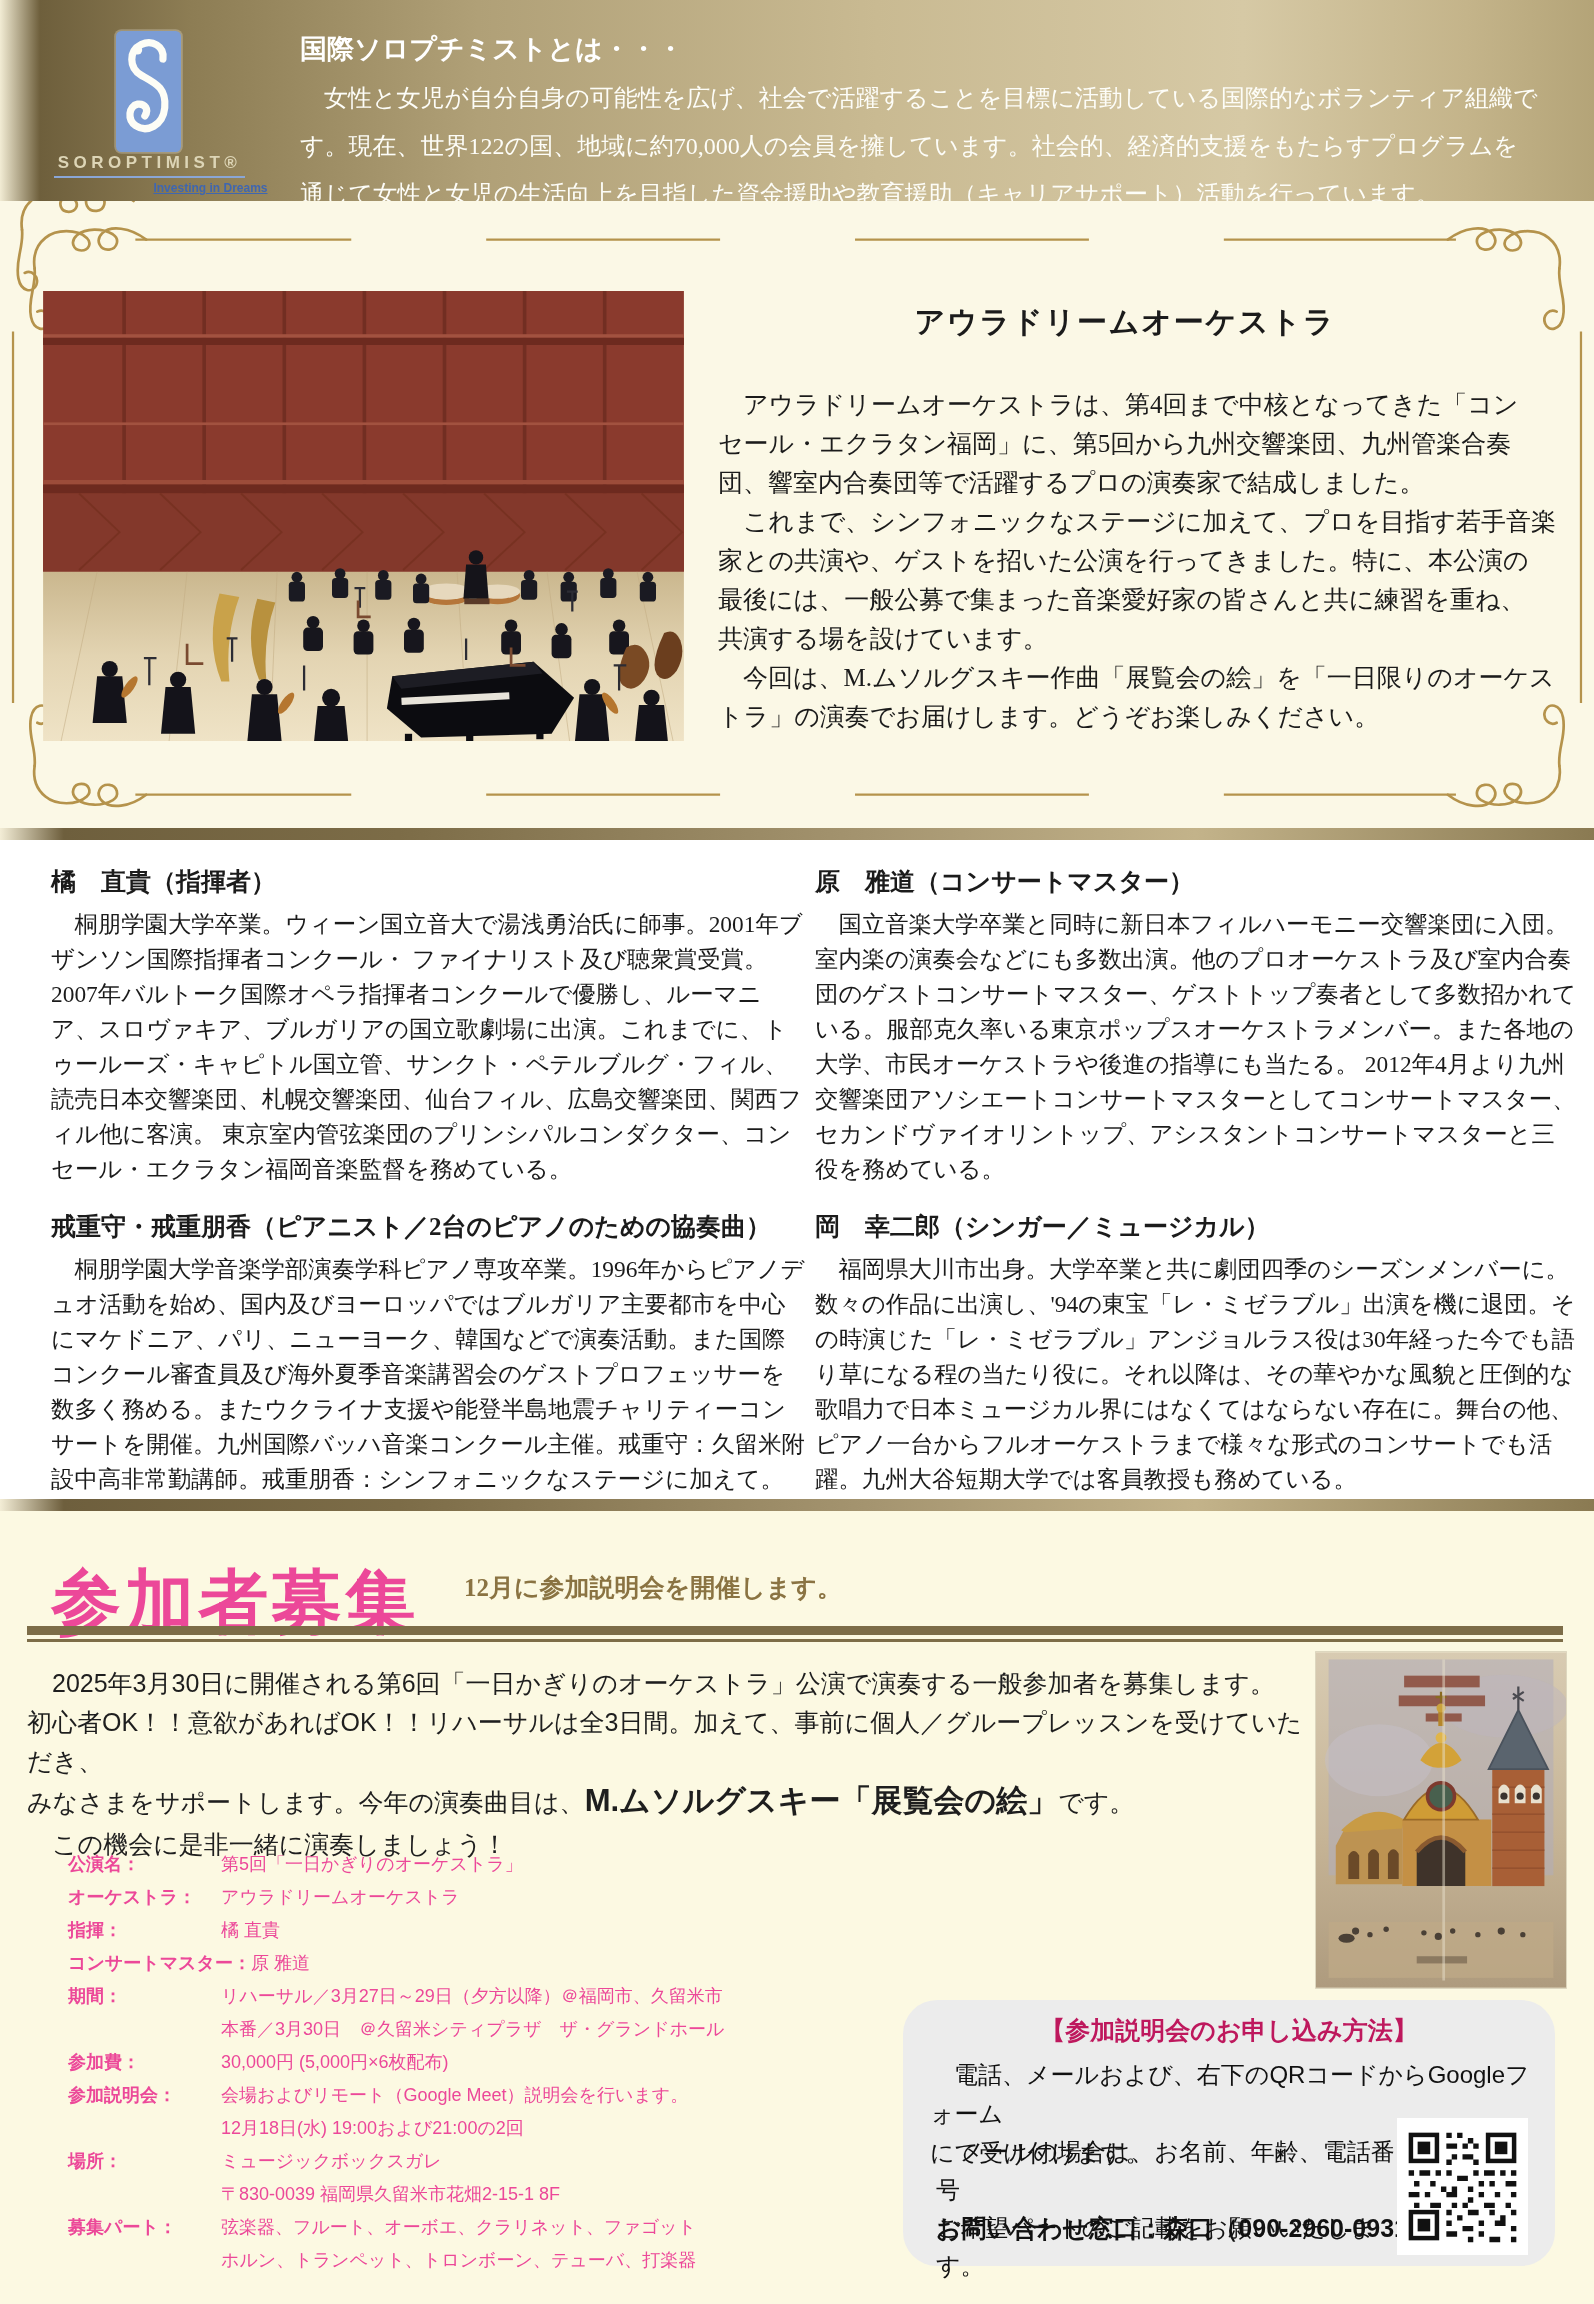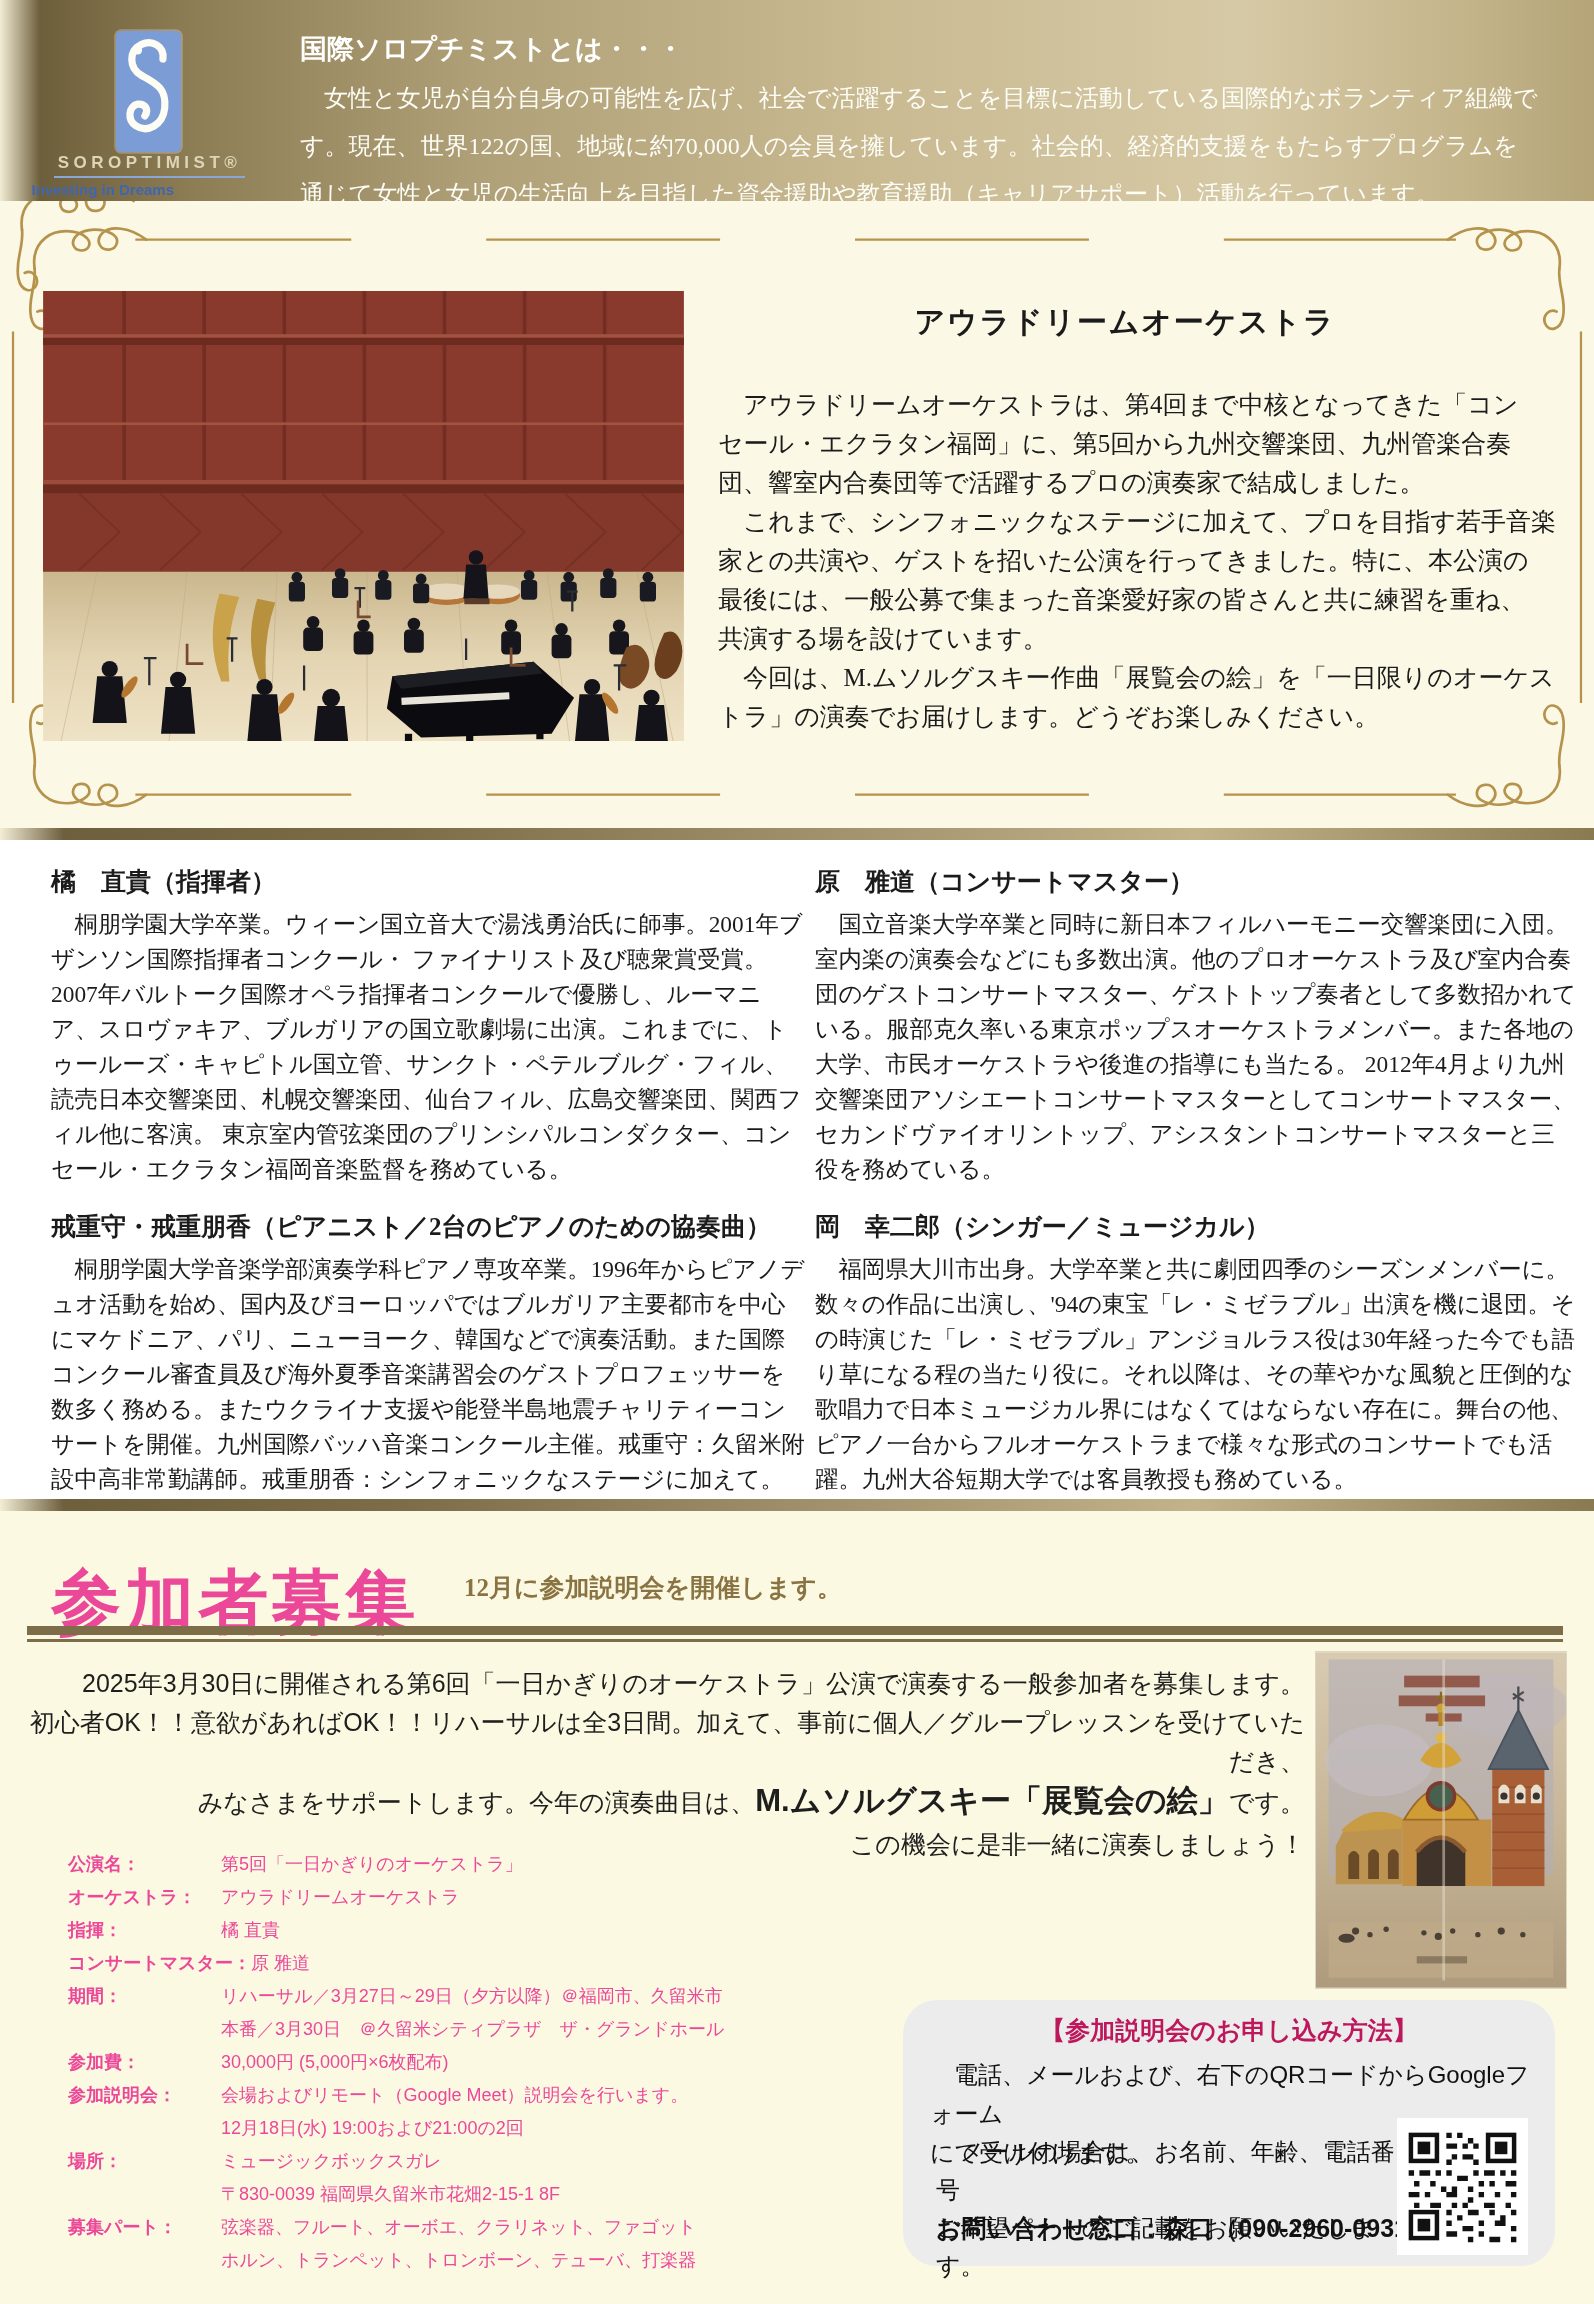--- a/index.html
+++ b/index.html
@@ -9,22 +9,22 @@
   .preline{white-space:pre-line;}
 
   
   .header-band{left:0;top:0;width:1594px;height:201px;
     background:linear-gradient(90deg,#f2ecd4 0%,#6e5f3c 2.5%,#8d7d54 12%,#b0a077 30%,#c9ba92 55%,#d6c9a5 78%,#c4b48a 92%,#b4a478 100%);}
   .logo-rect{left:116px;top:31px;width:65px;height:121px;background:#7b9cd4;border-radius:5.4px;
     box-shadow:0 0 0 1.8px rgba(255,255,255,.25);}
   .brand{left:31.5px;top:153px;width:236px;text-align:center;font-family:"Liberation Sans","DejaVu Sans",sans-serif;
     font-size:17px;letter-spacing:4.5px;color:#ddd5b6;font-weight:bold;}
   .brand-rule{left:54px;top:176px;width:191px;height:1.8px;background:#8aa6d6;}
-  .tagline{left:31.5px;top:181px;width:236px;text-align:left;font-family:"Liberation Sans","DejaVu Sans",sans-serif;
-    font-size:15px;color:#3f66b0;font-weight:bold;}
+  .tagline{left:31.5px;top:181px;width:236px;text-align:right;font-family:"Liberation Sans","DejaVu Sans",sans-serif;
+    font-size:12px;color:#3f66b0;font-weight:bold;text-decoration:underline;}
   .org-title{left:300px;top:31px;font-size:27px;font-weight:bold;color:#ffffff;}
   .org-body{left:300px;top:74px;width:1260px;font-size:24px;line-height:48px;color:#fdfdf8;}
 
   
   .frame-section{left:0;top:201px;width:1594px;height:627px;background:#fbf8e6;}
   .frame-svg{left:0;top:201px;width:1594px;height:627px;}
   .photo{left:43px;top:291px;width:641px;height:450px;}
   .orch-title{left:720px;top:302px;width:810px;text-align:center;font-size:30px;font-weight:bold;letter-spacing:1.8px;}
   .orch-body{left:718px;top:385px;width:864px;font-size:25px;line-height:39px;}
   .orch-body p{margin:0;}
@@ -43,21 +43,21 @@
   .prof-c{left:51px;top:1209px;width:754px;}
   .prof-d{left:815px;top:1209px;width:763px;}
 
   
   .recruit-bg{left:0;top:1511px;width:1594px;height:793px;background:#fcf9e2;}
   .recruit-title{left:51px;top:1525px;font-size:70px;font-weight:bold;color:#ec4899;letter-spacing:3.6px;margin-top:31px;}
   .recruit-sub{left:464px;top:1571px;font-size:25px;font-weight:bold;color:#8a7342;}
   .rule-thick{left:27px;top:1626px;width:1536px;height:9px;background:#7d6d48;}
   .rule-thin{left:27px;top:1639px;width:1536px;height:2.7px;background:#7d6d48;}
   .sans{font-family:"Liberation Sans","DejaVu Sans",sans-serif;}
-  .intro{left:27px;top:1664px;width:1278px;font-size:25px;line-height:39px;color:#1e1e1e;text-align:right;}
+  .intro{left:27px;top:1664px;width:1278px;font-size:25px;line-height:39px;color:#1e1e1e;}
   .intro .hl{font-size:31px;font-weight:bold;}
   .cta{margin-top:2.7px;}
   .details{left:68px;top:1848px;width:1224px;font-size:18px;line-height:33px;color:#ec4899;}
   .drow{display:flex;align-items:flex-start;}
   .dlabel{font-weight:bold;min-width:153px;flex:0 0 auto;}
   .dvalue{white-space:pre-line;}
 
   
   .painting{left:1316px;top:1652px;width:250px;height:336px;box-shadow:0 0 0 0.9px rgba(120,100,70,.25);}
   .apply-box{left:903px;top:2000px;width:652px;height:266px;background:#ececec;border-radius:34px;}

